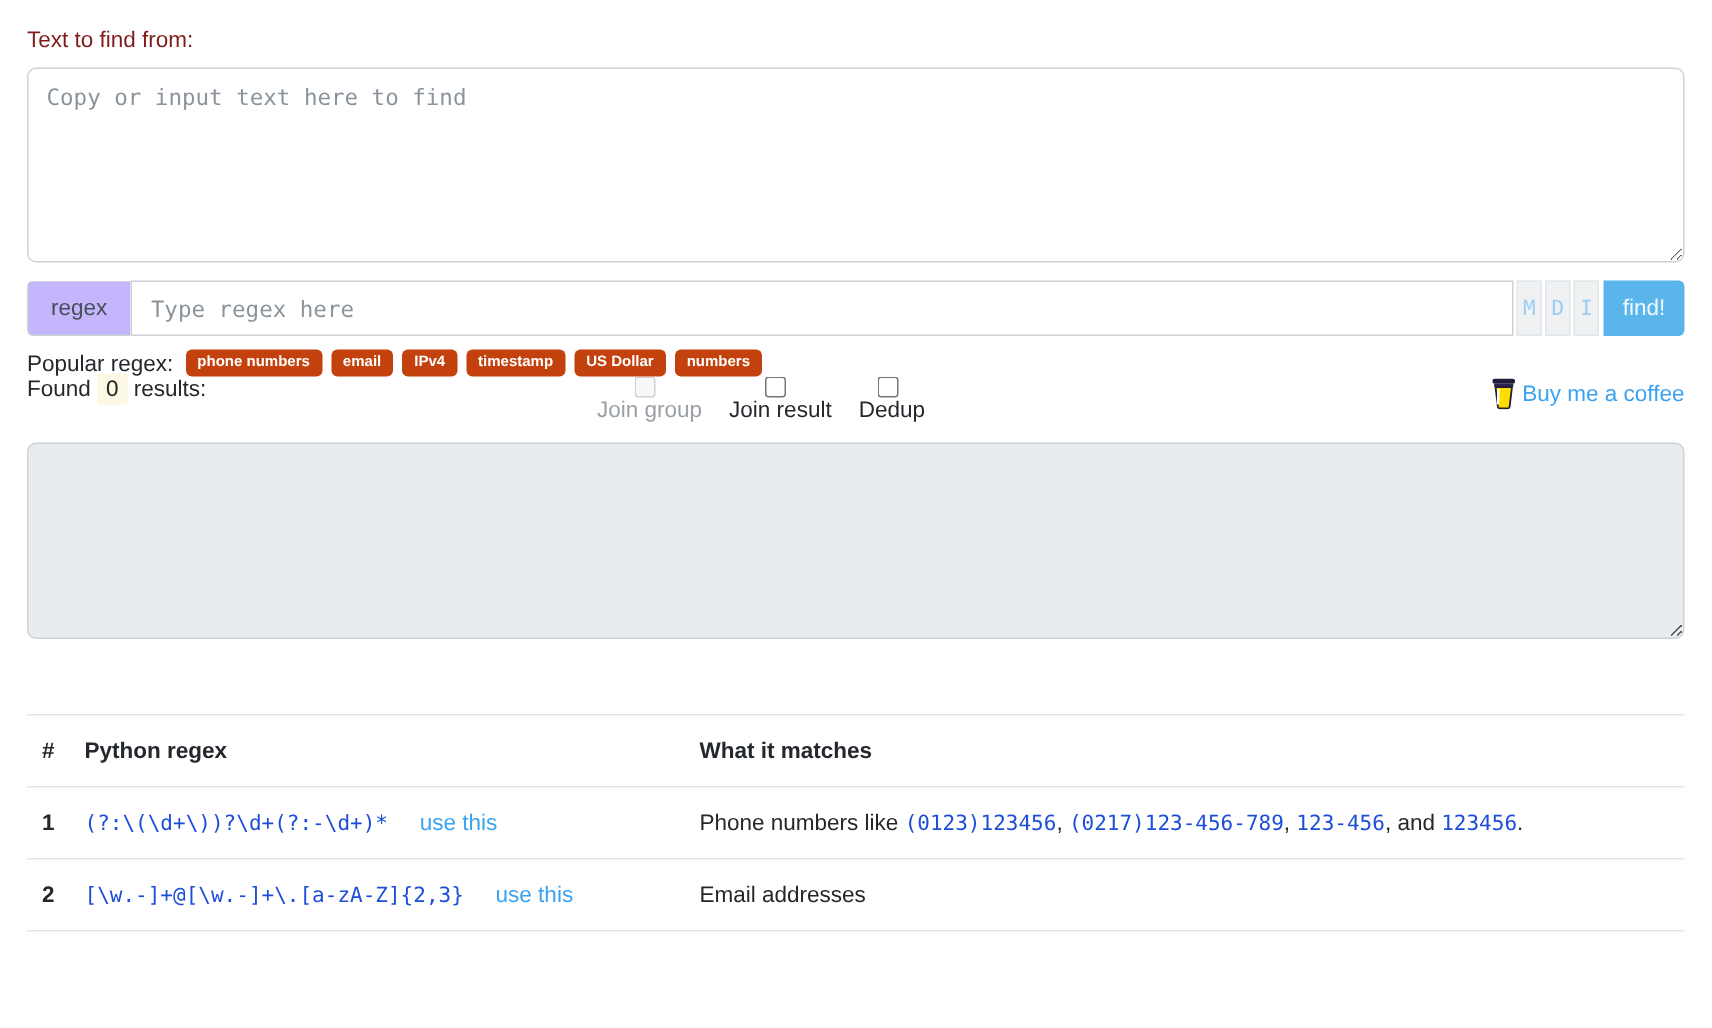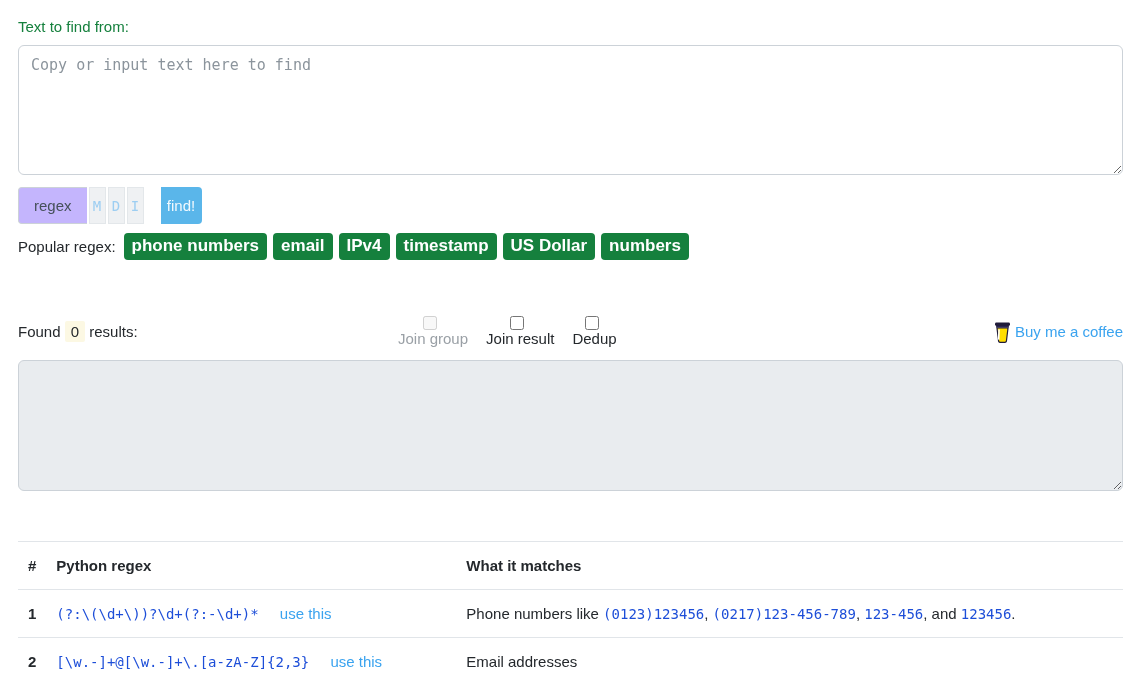--- a/index.html
+++ b/index.html
@@ -6,21 +6,21 @@
   html, body { margin: 0; background: #fff; }
   body {
     width: 1141px;
     padding: 18px;
     font-family: "Liberation Sans", sans-serif;
     font-size: 15px;
     color: #24282c;
   }
 
   
-  .field-label { margin: 0 0 10px 0; font-size: 15px; color: #15803d; }
+  .field-label { margin: 0 0 10px 0; font-size: 15px; color: #7f1d1d; }
   .source-textarea {
     display: block;
     width: 100%;
     height: 130px;
     border: 1px solid #ccd2d8;
     border-radius: 6px;
     padding: 10px 12px;
     font-family: "DejaVu Sans Mono", monospace;
     font-size: 15px;
     color: #ef4444;
@@ -57,47 +57,47 @@
     margin-left: 2px;
     background: #eff1f3;
     border: 1px solid #e3e7ea;
     display: flex; align-items: center; justify-content: center;
     color: #9dcef2;
     font-family: "DejaVu Sans Mono", monospace;
     font-size: 14px;
     cursor: pointer;
   }
   .find-btn {
-    margin-left: 17px;
-    width: 41px;
+    margin-left: 3px;
+    width: 54px;
     border: 0;
     border-radius: 0 4px 4px 0;
     background: #5ab6ea;
     color: #f2f9fe;
     font-family: "Liberation Sans", sans-serif;
     font-size: 15px;
     cursor: pointer;
   }
 
   
   .popular-row { display: flex; align-items: center; gap: 6px; margin-top: 9px; }
   .popular-label { margin-right: 2px; }
   .badge {
-    background: #15803d;
+    background: #c2410c;
     color: #fff;
-    font-size: 17px;
+    font-size: 10px;
     font-weight: 700;
     padding: 3px 8px 4px 8px;
     border-radius: 4px;
     cursor: pointer;
     white-space: nowrap;
   }
 
   
-  .found-row { display: flex; align-items: center; margin-top: 56px; }
+  .found-row { display: flex; align-items: flex-start; }
   .found-text { width: 380px; flex: 0 0 auto; }
   .found-text mark {
     background: #fcf8e3;
     color: #24282c;
     padding: 2px 6px;
     border-radius: 2px;
   }
   .opt { display: flex; align-items: center; margin-right: 18px; cursor: pointer; flex-direction: column; }
   .opt input { width: 14px; height: 14px; margin: 0 6px 0 0; }
   .opt.disabled { color: #9aa0a6; cursor: default; }
@@ -152,20 +152,21 @@
 </style>
 </head>
 <body>
 
 <div class="field-label">Text to find from:</div>
 
 <textarea class="source-textarea" placeholder="Copy or input text here to find" style=""></textarea>
 
 <div class="input-group">
   <span class="ig-addon">regex</span>
+  <input type="text" class="ig-input" placeholder="Type regex here" style="">
   <span class="ig-flag">M</span>
   <span class="ig-flag">D</span>
   <span class="ig-flag">I</span>
   <button class="find-btn">find!</button>
 </div>
 
 <div class="popular-row">
   <span class="popular-label">Popular regex:</span>
   <span class="badge">phone numbers</span>
   <span class="badge">email</span>

